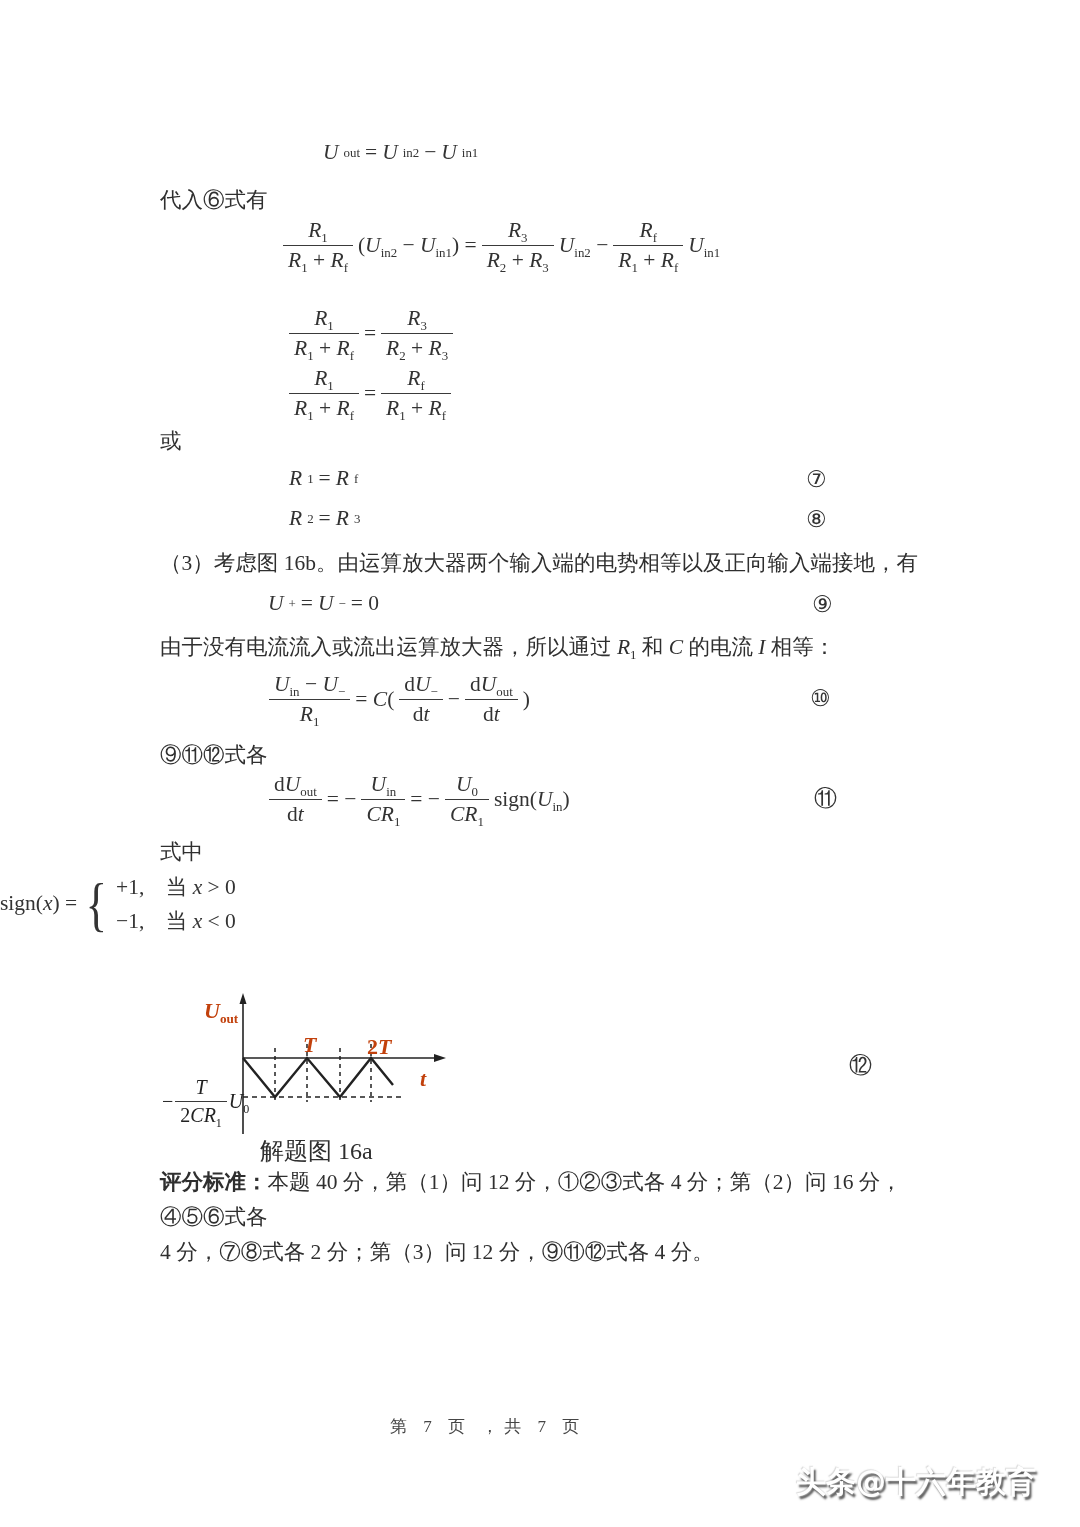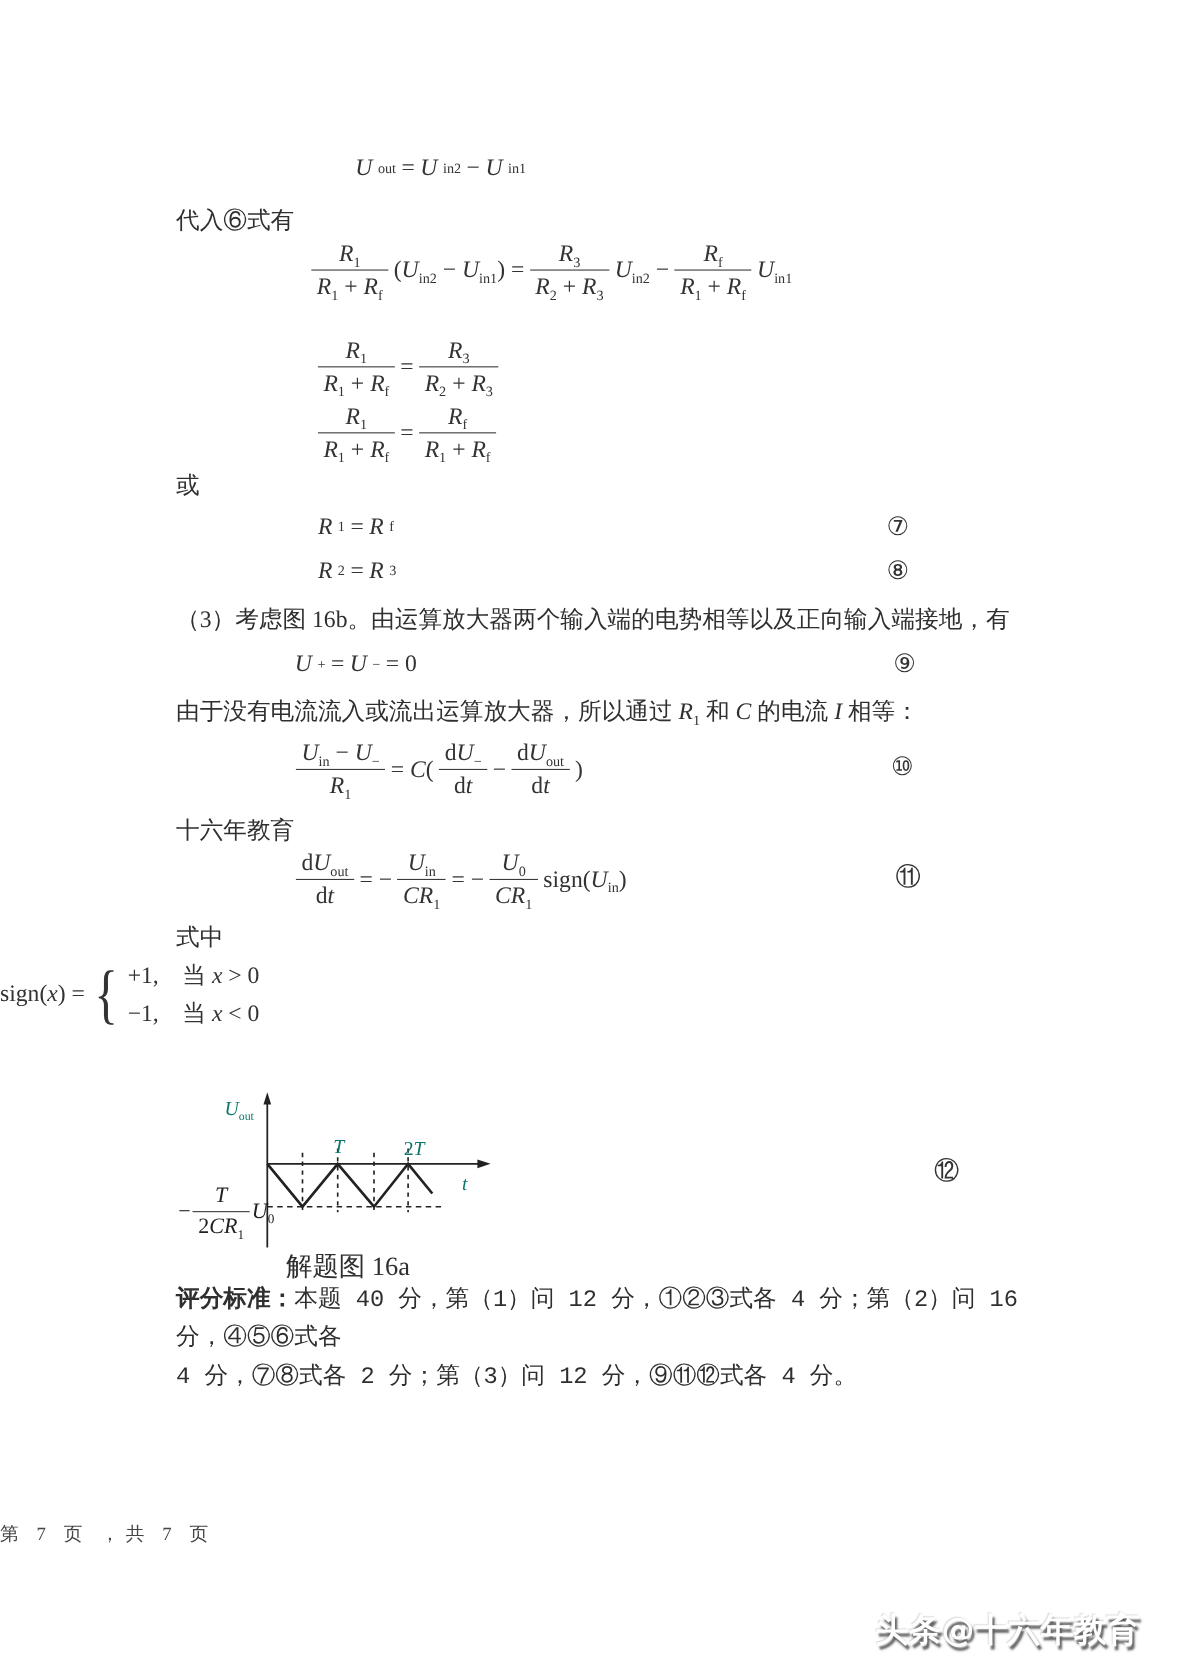--- a/index.html
+++ b/index.html
@@ -14,26 +14,26 @@
   .frac{display:inline-flex;flex-direction:column;text-align:center;vertical-align:middle;}
   .frac .num{display:block;padding:0 5px 2px 5px;}
   .frac .den{display:block;border-top:1.4px solid #3a3a3a;padding:2px 5px 0 5px;}
   .marker{position:absolute;font-family:"DejaVu Sans","Liberation Sans",sans-serif;
           font-size:23px;color:#333;line-height:27px;}
   .marker.mid{top:50%;transform:translateY(-50%);}
   .brace{font-size:60px;font-weight:300;line-height:56px;transform:scaleX(.75);color:#333;}
   .cases{display:inline-flex;flex-direction:column;gap:5px;text-align:left;}
   .figure{position:absolute;left:160px;top:988px;width:310px;height:178px;}
   .figure svg{position:absolute;left:0;top:0;}
-  .figlabel{position:absolute;font-size:18px;color:#0f766e;white-space:nowrap;}
+  .figlabel{position:absolute;font-size:22px;color:#c2410c;white-space:nowrap;font-weight:bold;}
   .neg{position:absolute;display:inline-flex;align-items:center;gap:2px;font-size:20px;color:#222;}
   .caption{position:absolute;font-size:24px;color:#2f2f2f;white-space:nowrap;}
-  .scoring{position:absolute;left:160px;top:1165px;width:800px;font-size:21.5px;line-height:35px;color:#2f2f2f;font-family:Liberation Mono, monospace;}
+  .scoring{position:absolute;left:160px;top:1165px;width:800px;font-size:21.5px;line-height:35px;color:#2f2f2f;}
   .scoring .bold{font-weight:bold;}
-  .footer{position:absolute;left:0;top:1383px;width:975px;text-align:left;
+  .footer{position:absolute;left:0;top:1415px;width:975px;text-align:center;
           font-size:17px;letter-spacing:6px;color:#454545;}
   .watermark{position:absolute;top:1462px;right:44px;font-size:30px;font-weight:bold;
              font-family:"DejaVu Sans","Liberation Sans",sans-serif;color:#ffffff;
              text-shadow:2px 3px 2px rgba(85,85,85,.95),-1px -1px 1px rgba(190,190,190,.55);}
 </style>
 </head>
 <body>
 
 <div class="page">
 
@@ -127,21 +127,21 @@
       <span>−</span>
       <span class="frac">
           <span class="num">d<i>U</i><sub>out</sub></span>
           <span class="den">d<i>t</i></span>
         </span>
       <span>)</span>
     </span>
     <span class="marker mid" style="left:810px">⑩</span>
   </div>
 
-  <div class="para" style="top:741px">十六年教育</div>
+  <div class="para" style="top:741px">⑨⑪⑫式各</div>
 
   <div class="eqrow" style="top:772px;height:52px">
     <span class="eq" style="margin-left:269px">
       <span class="frac">
           <span class="num">d<i>U</i><sub>out</sub></span>
           <span class="den">d<i>t</i></span>
         </span>
       <span>= −</span>
       <span class="frac">
           <span class="num"><i>U</i><sub>in</sub></span>

